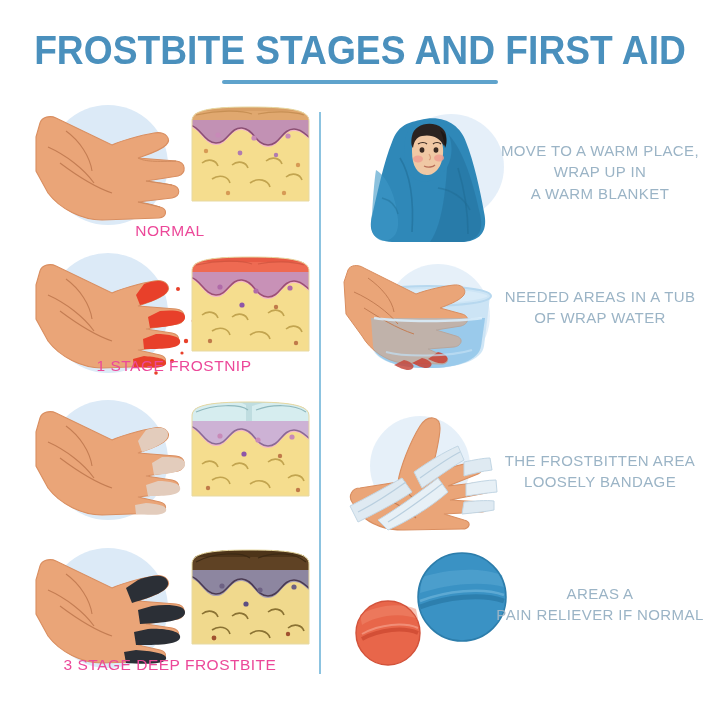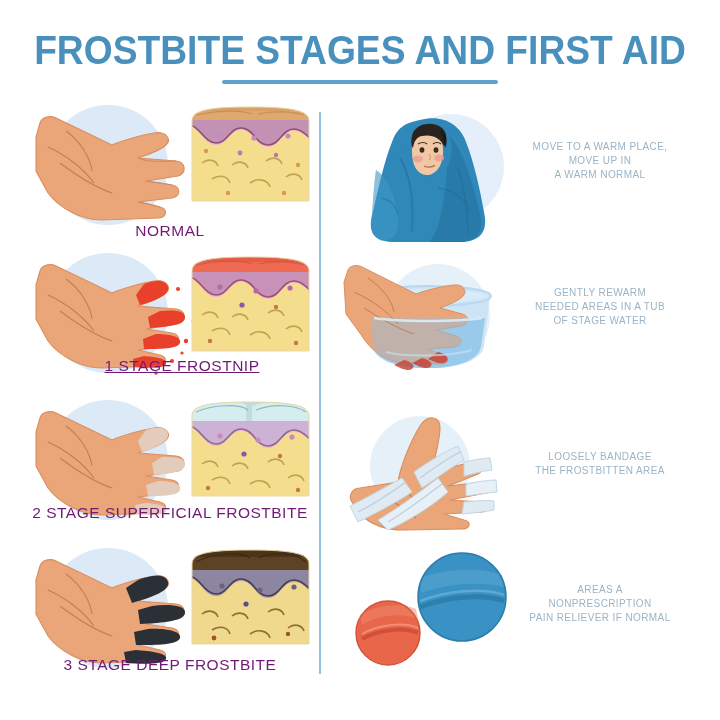--- a/index.html
+++ b/index.html
@@ -35,26 +35,26 @@
   }
 
   
   .row{position:absolute;}
   .blob{
     position:absolute;border-radius:50%;
     background:#dceaf7;
   }
   .caption{
     position:absolute;text-align:center;
-    color:#701a75;font-size:15.5px;letter-spacing:.5px;
+    color:#ec4899;font-size:15.5px;letter-spacing:.5px;
     white-space:nowrap;
   }
   .instruction{
     position:absolute;text-align:center;color:#9bb4c6;
-    font-size:10px;line-height:1.42;letter-spacing:.4px;
+    font-size:15px;line-height:1.42;letter-spacing:.4px;
   }
 
   svg{display:block;overflow:visible;}
 </style>
 </head>
 <body>
 
 <div class="page">
 
   <div class="title-wrap">
@@ -180,21 +180,21 @@
         <circle cx="102" cy="33" r="2.6" fill="#b06aa8"></circle>
         <circle cx="54" cy="50" r="2.6" fill="#8e55a8"></circle>
         <circle cx="88" cy="52" r="2.2" fill="#c07a4a"></circle>
         <circle cx="22" cy="86" r="2.2" fill="#c07a4a"></circle>
         <circle cx="108" cy="88" r="2.2" fill="#c07a4a"></circle>
       </g>
       <path d="M4,16 C4,6 18,2 62,2 C106,2 121,6 121,16 L121,96 L4,96 Z" fill="none" stroke="#e7d9a2" stroke-width="1"></path>
       <path d="M8,10 C30,5 54,5 64,9 M70,9 C84,6 104,6 116,10" fill="none" stroke="#d05540" stroke-width="1.2" opacity="0.8"></path>
     </svg>
 
-    <div class="caption" style="left:12px;top:112px;width:300px;text-decoration:underline;">1 STAGE  FROSTNIP</div>
+    <div class="caption" style="left:4px;top:112px;width:300px;">1 STAGE  FROSTNIP</div>
   </div>
 
   <div class="row" style="left:20px;top:392px;width:300px;height:150px;">
 
     <div class="blob" style="left:28px;top:8px;width:120px;height:120px;"></div>
 
     <svg style="position:absolute;left:6px;top:4px;" width="185" height="130" viewBox="0 0 185 130">
       <path d="M10,36 L14,22 C16,16 24,14 30,17 L86,44
                C94,40 116,34 128,32 C140,30 146,38 140,44
                C134,50 120,54 112,57
@@ -240,21 +240,20 @@
         <circle cx="104" cy="37" r="2.6" fill="#c88ab8"></circle>
         <circle cx="56" cy="54" r="2.6" fill="#8e55a8"></circle>
         <circle cx="92" cy="56" r="2.2" fill="#c07a4a"></circle>
         <circle cx="20" cy="88" r="2.2" fill="#c07a4a"></circle>
         <circle cx="110" cy="90" r="2.2" fill="#c07a4a"></circle>
       </g>
       <path d="M4,16 C4,6 18,2 62,2 C106,2 121,6 121,16 L121,96 L4,96 Z" fill="none" stroke="#e7d9a2" stroke-width="1"></path>
       <path d="M8,12 C26,4 52,4 60,10 M68,10 C84,4 106,4 118,12" fill="none" stroke="#8fb8bd" stroke-width="1.2"></path>
     </svg>
 
-    <div class="caption" style="left:-10px;top:112px;width:320px;">2 STAGE  SUPERFICIAL FROSTBITE</div>
   </div>
 
   <div class="row" style="left:20px;top:540px;width:300px;height:150px;">
 
     <div class="blob" style="left:28px;top:8px;width:120px;height:120px;"></div>
 
     <svg style="position:absolute;left:6px;top:4px;" width="185" height="130" viewBox="0 0 185 130">
       <path d="M10,36 L14,22 C16,16 24,14 30,17 L86,44
                C94,40 116,34 128,32 C140,30 146,38 140,44
                C134,50 120,54 112,57
@@ -346,22 +345,22 @@
       <path d="M72,62 C76,64 81,63 83,61" fill="none" stroke="#b86e58" stroke-width="1.3"></path>
 
       <path d="M48,54 C58,70 62,96 60,128" fill="none" stroke="#1f6c93" stroke-width="1.6" opacity=".55"></path>
       <path d="M106,64 C112,84 116,108 116,130" fill="none" stroke="#1f6c93" stroke-width="1.6" opacity=".55"></path>
       <path d="M86,84 C100,86 112,94 118,106" fill="none" stroke="#1f6c93" stroke-width="1.6" opacity=".5"></path>
       <path d="M30,94 C38,96 44,102 46,110" fill="none" stroke="#1f6c93" stroke-width="1.4" opacity=".45"></path>
     </svg>
 
     <div class="instruction" style="left:150px;top:40px;width:220px;">
       <div>MOVE TO A WARM PLACE,</div>
-      <div>MOVE UP IN</div>
-      <div>A WARM NORMAL</div>
+      <div>WRAP UP IN</div>
+      <div>A WARM BLANKET</div>
     </div>
   </div>
 
   <div class="row" style="left:340px;top:258px;width:370px;height:130px;">
 
     <div class="blob" style="left:46px;top:6px;width:104px;height:104px;opacity:.7;"></div>
 
     <svg style="position:absolute;left:0px;top:2px;" width="180" height="120" viewBox="0 0 180 120">
 
       <path d="M26,36 C26,30 40,26 86,26 C132,26 150,30 150,36
@@ -388,23 +387,22 @@
 
       <path d="M28,18 C42,28 52,40 54,52" fill="none" stroke="#c47d53" stroke-width="1"></path>
       <path d="M14,32 C32,40 48,52 58,64" fill="none" stroke="#c47d53" stroke-width="1"></path>
       <path d="M24,48 C40,58 56,68 74,74" fill="none" stroke="#c47d53" stroke-width="1"></path>
 
       <path d="M34,58 C58,62 118,62 142,58" fill="none" stroke="#d9ecf9" stroke-width="2.4" opacity=".9"></path>
       <path d="M46,92 C64,97 110,97 132,90" fill="none" stroke="#c2e0f4" stroke-width="2" opacity=".7"></path>
     </svg>
 
     <div class="instruction" style="left:150px;top:28px;width:220px;">
-      <div>GENTLY REWARM</div>
       <div>NEEDED AREAS IN A TUB</div>
-      <div>OF STAGE WATER</div>
+      <div>OF WRAP WATER</div>
     </div>
   </div>
 
   <div class="row" style="left:340px;top:410px;width:370px;height:130px;">
 
     <div class="blob" style="left:30px;top:6px;width:100px;height:100px;opacity:.7;"></div>
 
     <svg style="position:absolute;left:4px;top:0px;" width="180" height="125" viewBox="0 0 180 125">
 
       <path d="M16,104 L8,92 C4,86 8,78 16,78 L54,72
@@ -425,22 +423,22 @@
       <path d="M120,52 C130,50 140,48 146,48 L148,60 C138,61 128,64 120,66 Z" fill="#dfeaf2" stroke="#c2d6e4" stroke-width="1"></path>
       <path d="M122,74 C132,72 144,70 152,70 L153,82 C142,83 130,85 122,86 Z" fill="#e7f0f6" stroke="#c2d6e4" stroke-width="1"></path>
       <path d="M120,92 C130,91 142,90 150,91 L150,100 C140,102 128,103 118,104 Z" fill="#dfeaf2" stroke="#c2d6e4" stroke-width="1"></path>
 
       <path d="M14,102 C30,94 48,82 62,72" fill="none" stroke="#b9cfdf" stroke-width="1.2"></path>
       <path d="M44,112 C64,100 82,86 98,74" fill="none" stroke="#b9cfdf" stroke-width="1.2"></path>
       <path d="M76,68 C90,58 104,48 116,42" fill="none" stroke="#b9cfdf" stroke-width="1.2"></path>
     </svg>
 
     <div class="instruction" style="left:150px;top:40px;width:220px;">
+      <div>THE FROSTBITTEN AREA</div>
       <div>LOOSELY BANDAGE</div>
-      <div>THE FROSTBITTEN AREA</div>
     </div>
   </div>
 
   <div class="row" style="left:340px;top:545px;width:370px;height:130px;">
 
     <svg style="position:absolute;left:10px;top:6px;" width="170" height="120" viewBox="0 0 170 120">
       <circle cx="112" cy="46" r="44" fill="#3a92c4"></circle>
       <path d="M72,26 C90,20 126,14 152,24 L154,36 C126,28 88,36 70,42 Z" fill="#59a8d3" opacity="0.55"></path>
       <path d="M70,56 C96,46 132,42 154,50" fill="none" stroke="#2d7fae" stroke-width="5"></path>
       <path d="M70,50 C96,40 132,36 154,44" fill="none" stroke="#6cb4da" stroke-width="2.5" opacity=".7"></path>
@@ -448,18 +446,17 @@
 
       <circle cx="38" cy="82" r="32" fill="#e8664a"></circle>
       <path d="M10,64 C22,56 48,50 66,58 L68,68 C48,60 24,66 12,74 Z" fill="#f08a6e" opacity="0.5"></path>
       <path d="M12,88 C30,78 54,76 68,82" fill="none" stroke="#d34f36" stroke-width="4"></path>
       <path d="M12,83 C30,73 54,71 68,77" fill="none" stroke="#f5a08a" stroke-width="2" opacity=".7"></path>
       <circle cx="38" cy="82" r="32" fill="none" stroke="#d2523a" stroke-width="1.4"></circle>
     </svg>
 
     <div class="instruction" style="left:150px;top:38px;width:220px;">
       <div>AREAS A</div>
-      <div>NONPRESCRIPTION</div>
       <div>PAIN RELIEVER IF NORMAL</div>
     </div>
   </div>
 
 </div>
 
 </body></html>

